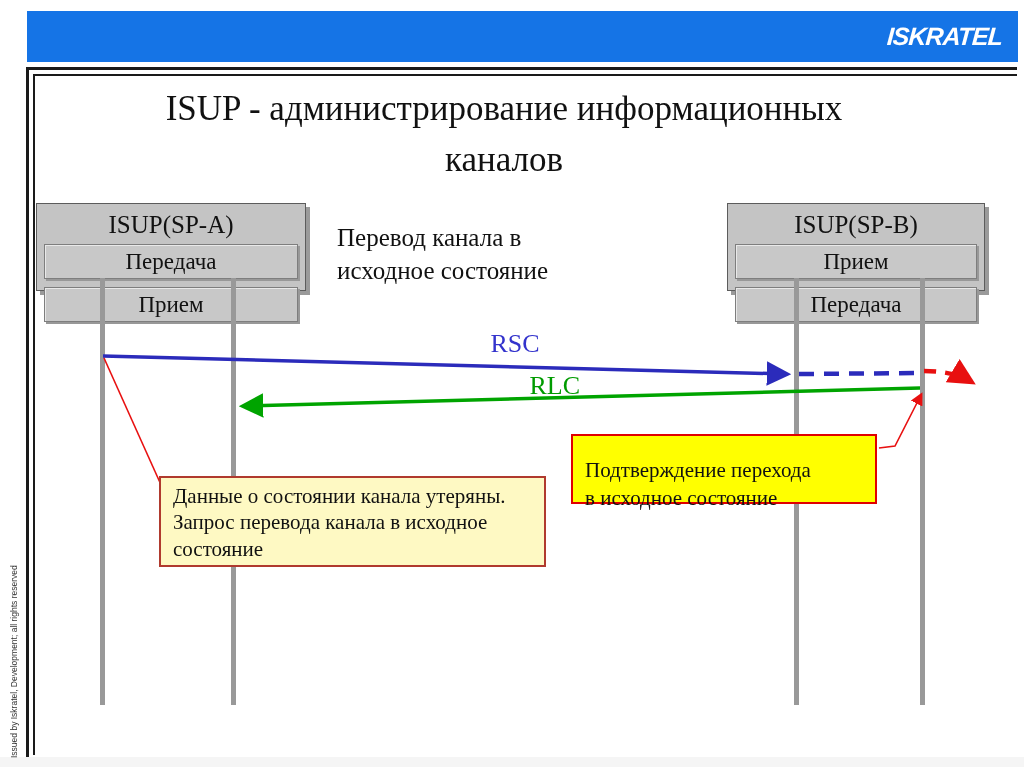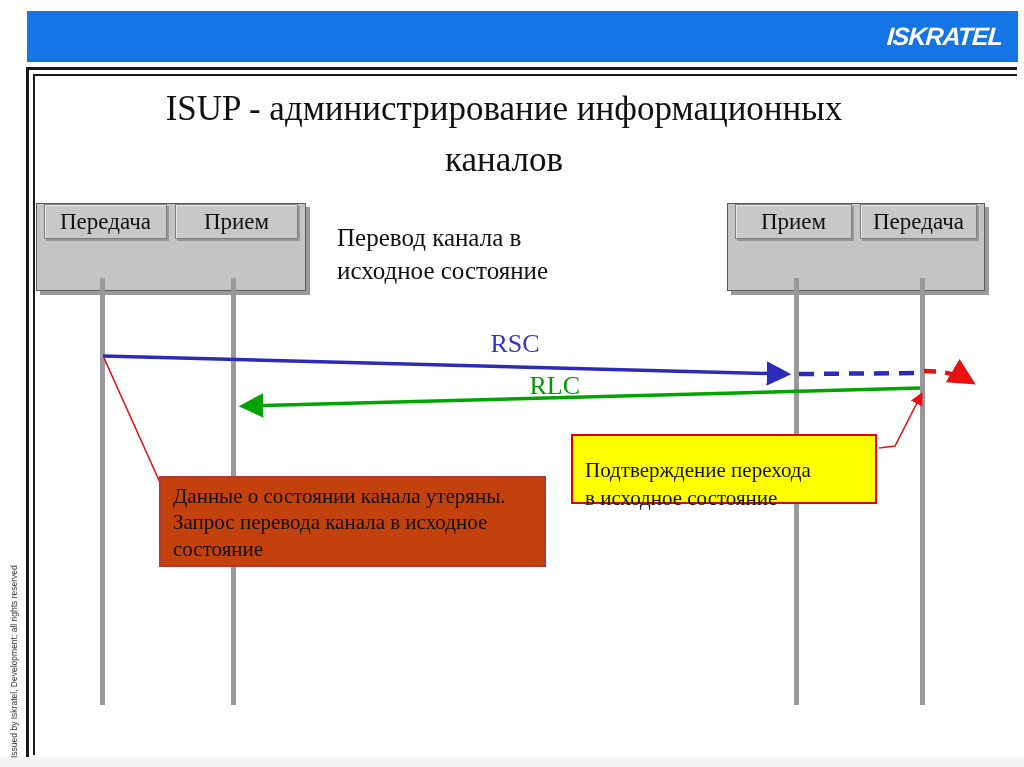--- a/index.html
+++ b/index.html
@@ -26,21 +26,21 @@
 
   
   .slide-title{left:52px;top:84px;width:904px;text-align:center;font-size:35px;
                line-height:1.45;white-space:pre-line;z-index:3;}
 
   
   .node{background:#c4c4c4;border:1px solid #5c5c5c;box-shadow:4px 4px 0 #9a9a9a;z-index:4;}
   .node-a{left:36px;top:203px;width:268px;height:86px;}
   .node-b{left:727px;top:203px;width:256px;height:86px;}
   .node-title{height:40px;line-height:42px;text-align:center;font-size:25px;}
-  .ports{display:flex;gap:8px;padding:0 7px;position:relative;z-index:6;}
+  .ports{display:flex;gap:8px;padding:0 7px;position:relative;z-index:6;flex-direction:column;}
   .port{flex:1;height:33px;line-height:33px;text-align:center;font-size:23px;
         background:#c8c8c8;border:1px solid #7e7e7e;
         box-shadow:inset 1px 1px 0 #e9e9e9,2px 2px 0 #989898;}
 
   
   .annotation{left:337px;top:222px;width:350px;text-align:left;font-size:25px;
               line-height:1.3;white-space:pre-line;z-index:3;}
 
   
   .lifeline{top:278px;width:5px;height:427px;background:#999999;z-index:5;}
@@ -51,21 +51,21 @@
 
   
   .msg-label{width:130px;text-align:center;font-size:26px;z-index:7;}
   .msg-rsc{left:450px;top:329px;color:#3333cc;}
   .msg-rlc{left:450px;top:371px;color:#009b00;text-align:right;}
 
   
   .callout{white-space:pre-line;z-index:8;box-sizing:border-box;}
   .callout-yellow{left:571px;top:434px;width:306px;height:70px;background:#ffff00;
                   border:2px solid #e00000;padding:20px 12px;font-size:21px;line-height:1.35;}
-  .callout-green{left:159px;top:476px;width:387px;height:91px;background:#c2410c;
+  .callout-green{left:159px;top:476px;width:387px;height:91px;background:#fef9c3;
                  border:2px solid #b03a2e;padding:5px 12px;font-size:21px;line-height:1.26;}
 
   
   .sidenote{left:9px;top:758px;transform:rotate(-90deg);transform-origin:0 0;
             width:205px;font-family:"Liberation Sans","DejaVu Sans",sans-serif;
             font-size:8.5px;color:#333;z-index:3;white-space:nowrap;}
 </style>
 </head>
 <body>
 
@@ -84,27 +84,29 @@
 
 <div class="abs annotation">Перевод канала в
 исходное состояние</div>
 
 <div class="abs lifeline ll-1"></div>
 <div class="abs lifeline ll-2"></div>
 <div class="abs lifeline ll-3"></div>
 <div class="abs lifeline ll-4"></div>
 
 <div class="abs node node-a">
+  <div class="node-title">ISUP(SP-A)</div>
   <div class="ports">
     <div class="port">Передача</div>
     <div class="port">Прием</div>
   </div>
 </div>
 
 <div class="abs node node-b">
+  <div class="node-title">ISUP(SP-B)</div>
   <div class="ports">
     <div class="port">Прием</div>
     <div class="port">Передача</div>
   </div>
 </div>
 
 <svg class="abs wires" viewBox="0 0 1024 767">
   <defs>
     <marker id="ah-blue" markerWidth="7" markerHeight="7" refX="5.5" refY="3.5" orient="auto">
       <path d="M0,0 L7,3.5 L0,7 Z" fill="#2b2bbb"></path>

